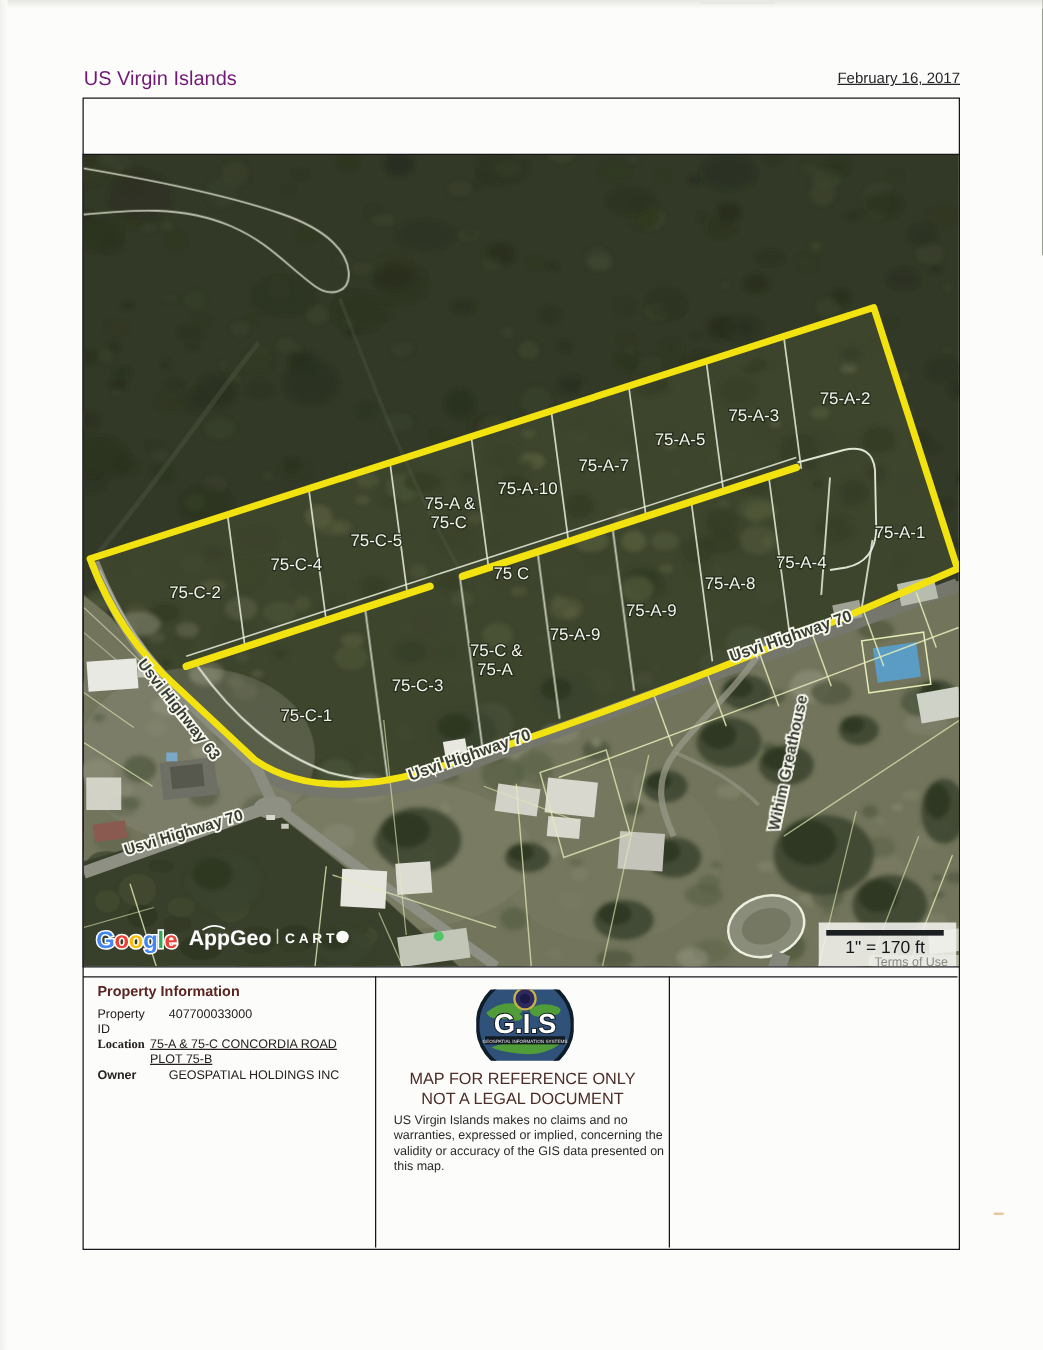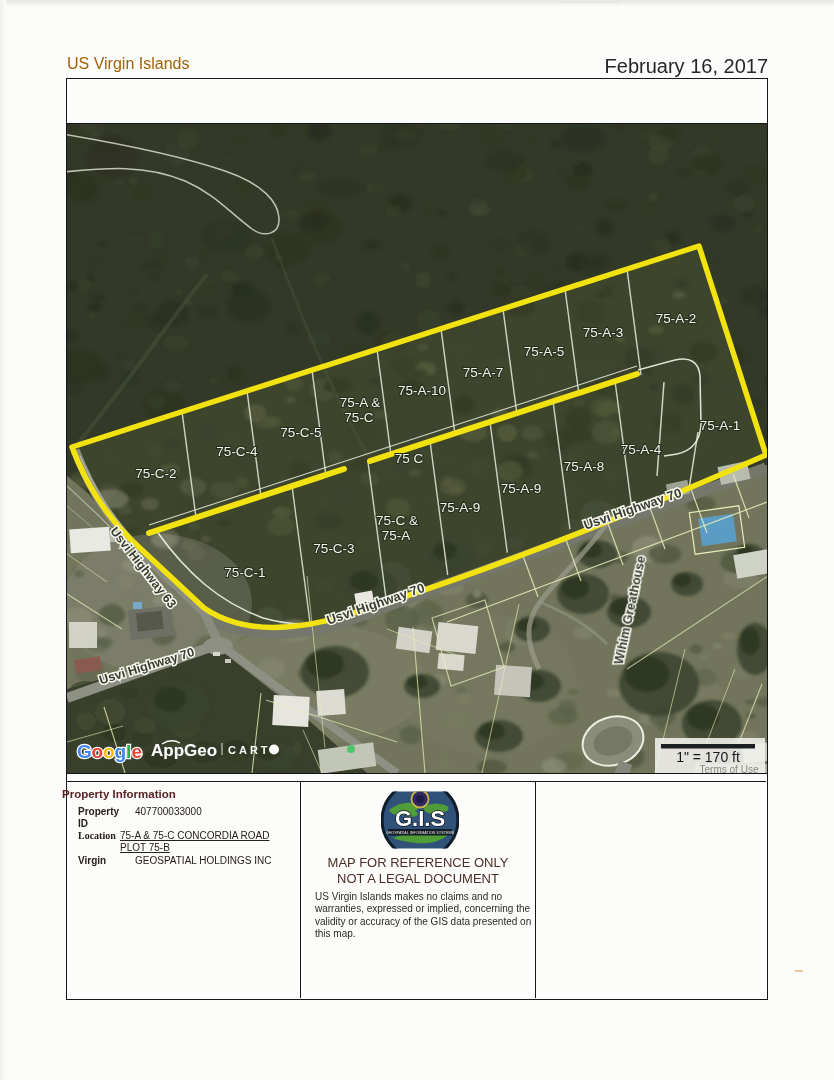--- a/index.html
+++ b/index.html
@@ -4,22 +4,22 @@
   html,body{margin:0;padding:0;}
   body{width:834px;height:1080px;background:#fcfcfa;font-family:"Liberation Sans",sans-serif;position:relative;overflow:hidden;}
   .abs{position:absolute;}
 </style></head>
 <body>
   <div class="abs" style="left:0;top:0;width:834px;height:7px;background:linear-gradient(#e6e6e2,#fcfcfa);"></div>
   <div class="abs" style="left:0;top:0;width:6px;height:1080px;background:linear-gradient(90deg,#f0f0ec,#fcfcfa);"></div>
 
   <div class="abs" style="left:795px;top:970px;width:8px;height:2px;background:#e8c89a;"></div>
   <div class="abs" style="left:560px;top:1px;width:60px;height:2px;background:#e6e6e2;"></div>
-  <div class="abs" style="left:67px;top:55px;font-size:16px;color:#a16207;">US Virgin Islands</div>
-  <div class="abs" style="left:468px;top:55px;width:300px;text-align:right;font-size:20px;color:#26262a;">February 16, 2017</div>
+  <div class="abs" style="left:67px;top:55px;font-size:16px;color:#701a75;">US Virgin Islands</div>
+  <div class="abs" style="left:468px;top:55px;width:300px;text-align:right;font-size:12px;color:#26262a;text-decoration:underline;">February 16, 2017</div>
 
   <div class="abs" style="left:66px;top:78px;width:700px;height:920px;border:1.6px solid #17171b;"></div>
 
   <div class="abs" style="left:66px;top:123px;width:702px;height:651px;border:1.4px solid #14141a;box-sizing:border-box;overflow:hidden;">
 <svg width="701" height="649" viewBox="0 0 701 649" xmlns="http://www.w3.org/2000/svg" style="display:block">
 <rect width="701" height="649" fill="#323926"></rect>
 <defs>
         <filter id="b1" x="-20%" y="-20%" width="140%" height="140%">
           <feGaussianBlur stdDeviation="1.6"></feGaussianBlur>
         </filter>
@@ -893,27 +893,27 @@
 <text x="641" y="638" font-size="14" fill="#14171a" text-anchor="middle" font-family="Liberation Sans,sans-serif">1" = 170 ft</text>
 <rect x="628" y="640" width="73" height="10" fill="#f0f0ec" opacity="0.55"></rect>
 <text x="662" y="648.5" font-size="10" fill="#8a8a86" text-anchor="middle" font-family="Liberation Sans,sans-serif">Terms of Use</text>
 </svg>
   </div>
 
   <div class="abs" style="left:66px;top:781px;width:700px;height:217px;border-top:1.6px solid #17171b;"></div>
   <div class="abs" style="left:300px;top:781px;width:0;height:217px;border-left:1.5px solid #17171b;"></div>
   <div class="abs" style="left:535px;top:781px;width:0;height:217px;border-left:1.5px solid #17171b;"></div>
 
-  <div class="abs" style="left:62px;top:788px;font-size:11.5px;font-weight:bold;color:#5a2424;">Property Information</div>
+  <div class="abs" style="left:78px;top:788px;font-size:11.5px;font-weight:bold;color:#5a2424;">Property Information</div>
   <div class="abs" style="left:78px;top:806px;width:230px;font-size:10px;color:#26201e;line-height:11.8px;">
-    <div style="position:absolute;left:0;top:0;font-weight:bold;">Property<br>ID</div>
+    <div style="position:absolute;left:0;top:0;font-weight:normal;">Property<br>ID</div>
     <div style="position:absolute;left:57px;top:0;white-space:nowrap;">407700033000</div>
     <div style="position:absolute;left:0;top:24px;font-weight:bold;font-family:Liberation Serif, serif;">Location</div>
     <div style="position:absolute;left:42px;top:24px;white-space:nowrap;text-decoration:underline;">75-A &amp; 75-C CONCORDIA ROAD<br>PLOT 75-B</div>
-    <div style="position:absolute;left:0;top:49px;font-weight:bold;">Virgin</div>
+    <div style="position:absolute;left:0;top:49px;font-weight:bold;">Owner</div>
     <div style="position:absolute;left:57px;top:49px;white-space:nowrap;">GEOSPATIAL HOLDINGS INC</div>
   </div>
 
   <div class="abs" style="left:381px;top:789px;">
     <svg width="78" height="62" viewBox="0 0 78 62" xmlns="http://www.w3.org/2000/svg" style="display:block">
 <defs>
         <clipPath id="gc">
           <rect x="0" y="2.5" width="78" height="57"></rect>
         </clipPath>
       </defs>

